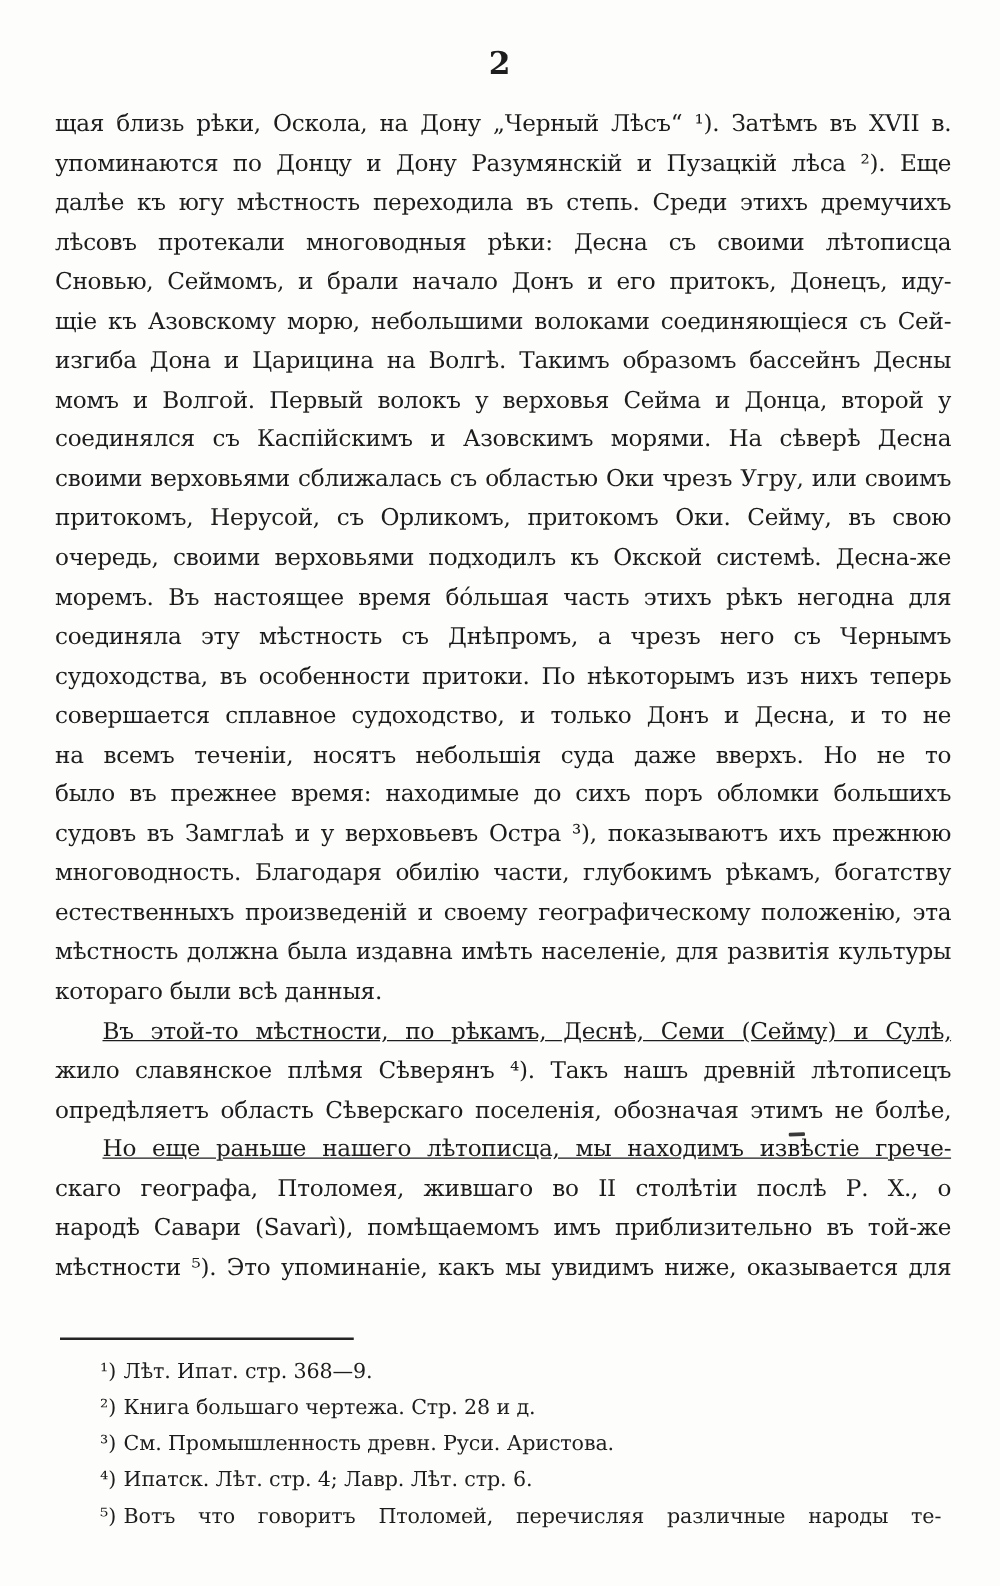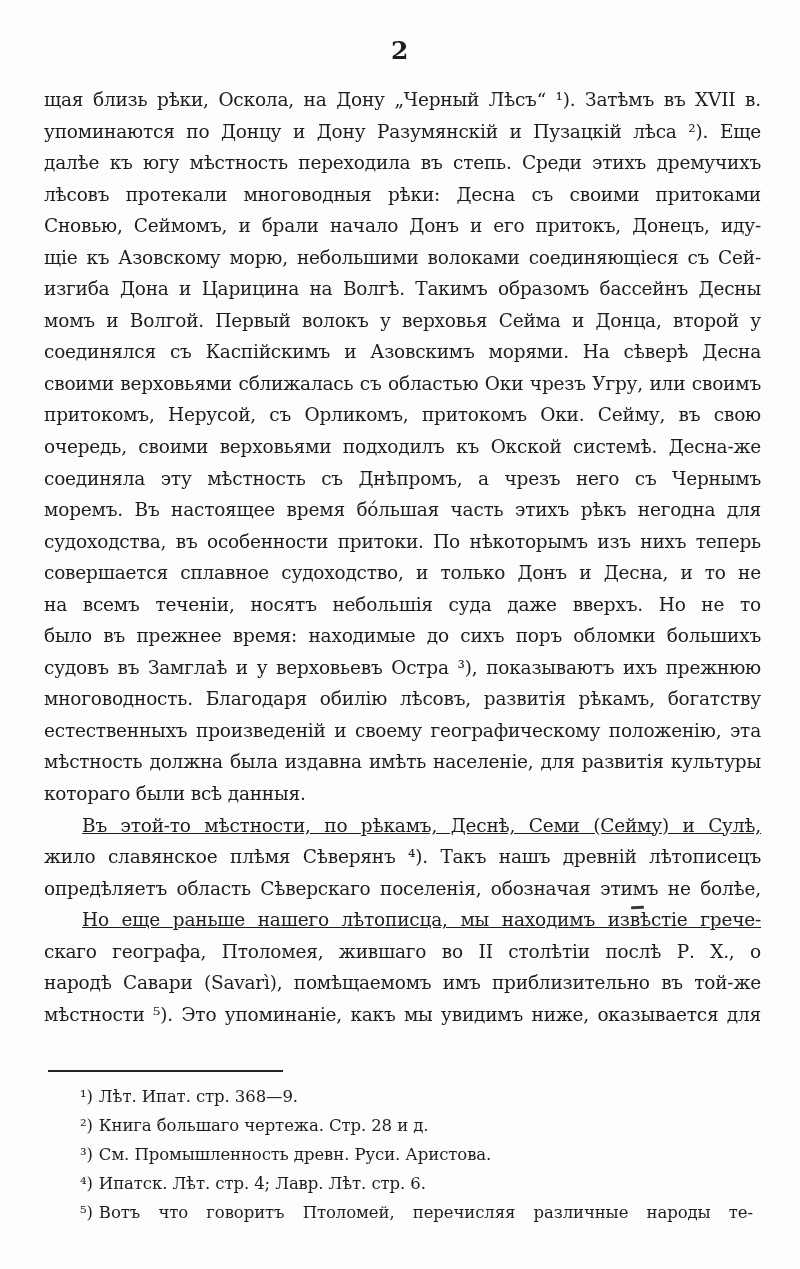--- a/index.html
+++ b/index.html
@@ -81,37 +81,37 @@
 </head>
 <body>
 
 <div class="page">
   <div class="page-number">2</div>
 
   <div class="body-text">
       <div class="line">щая близь рѣки, Оскола, на Дону „Черный Лѣсъ“ ¹). Затѣмъ въ XVII в.</div>
       <div class="line">упоминаются по Донцу и Дону Разумянскій и Пузацкій лѣса ²). Еще</div>
       <div class="line">далѣе къ югу мѣстность переходила въ степь. Среди этихъ дремучихъ</div>
-      <div class="line">лѣсовъ протекали многоводныя рѣки: Десна съ своими притоками</div>
+      <div class="line">лѣсовъ протекали многоводныя рѣки: Десна съ своими лѣтописца</div>
       <div class="line">Сновью, Сеймомъ, и брали начало Донъ и его притокъ, Донецъ, иду-</div>
       <div class="line">щіе къ Азовскому морю, небольшими волоками соединяющіеся съ Сей-</div>
       <div class="line">изгиба Дона и Царицина на Волгѣ. Такимъ образомъ бассейнъ Десны</div>
       <div class="line">момъ и Волгой. Первый волокъ у верховья Сейма и Донца, второй у</div>
       <div class="line">соединялся съ Каспійскимъ и Азовскимъ морями. На сѣверѣ Десна</div>
       <div class="line">своими верховьями сближалась съ областью Оки чрезъ Угру, или своимъ</div>
       <div class="line">притокомъ, Нерусой, съ Орликомъ, притокомъ Оки. Сейму, въ свою</div>
       <div class="line">очередь, своими верховьями подходилъ къ Окской системѣ. Десна-же</div>
+      <div class="line">моремъ. Въ настоящее время бо́льшая часть этихъ рѣкъ негодна для</div>
       <div class="line">соединяла эту мѣстность съ Днѣпромъ, а чрезъ него съ Чернымъ</div>
-      <div class="line">моремъ. Въ настоящее время бо́льшая часть этихъ рѣкъ негодна для</div>
       <div class="line">судоходства, въ особенности притоки. По нѣкоторымъ изъ нихъ теперь</div>
       <div class="line">совершается сплавное судоходство, и только Донъ и Десна, и то не</div>
       <div class="line">на всемъ теченіи, носятъ небольшія суда даже вверхъ. Но не то</div>
       <div class="line">было въ прежнее время: находимые до сихъ поръ обломки большихъ</div>
       <div class="line">судовъ въ Замглаѣ и у верховьевъ Остра ³), показываютъ ихъ прежнюю</div>
-      <div class="line">многоводность. Благодаря обилію лѣсовъ, развитія рѣкамъ, богатству</div>
+      <div class="line">многоводность. Благодаря обилію части, глубокимъ рѣкамъ, богатству</div>
       <div class="line">естественныхъ произведеній и своему географическому положенію, эта</div>
       <div class="line">мѣстность должна была издавна имѣть населеніе, для развитія культуры</div>
       <div class="line left">котораго были всѣ данныя.</div>
       <div class="line indent">Въ этой-то мѣстности, по рѣкамъ, Деснѣ, Семи (Сейму) и Сулѣ,</div>
       <div class="line">жило славянское плѣмя Сѣверянъ ⁴). Такъ нашъ древній лѣтописецъ</div>
       <div class="line">опредѣляетъ область Сѣверскаго поселенія, обозначая этимъ не болѣе,</div>
       <div class="line indent">Но еще раньше нашего лѣтописца, мы находимъ извѣстіе грече-</div>
       <div class="line">скаго географа, Птоломея, жившаго во II столѣтіи послѣ Р. Х., о</div>
       <div class="line">народѣ Савари (Savarì), помѣщаемомъ имъ приблизительно въ той-же</div>
       <div class="line">мѣстности ⁵). Это упоминаніе, какъ мы увидимъ ниже, оказывается для</div>

